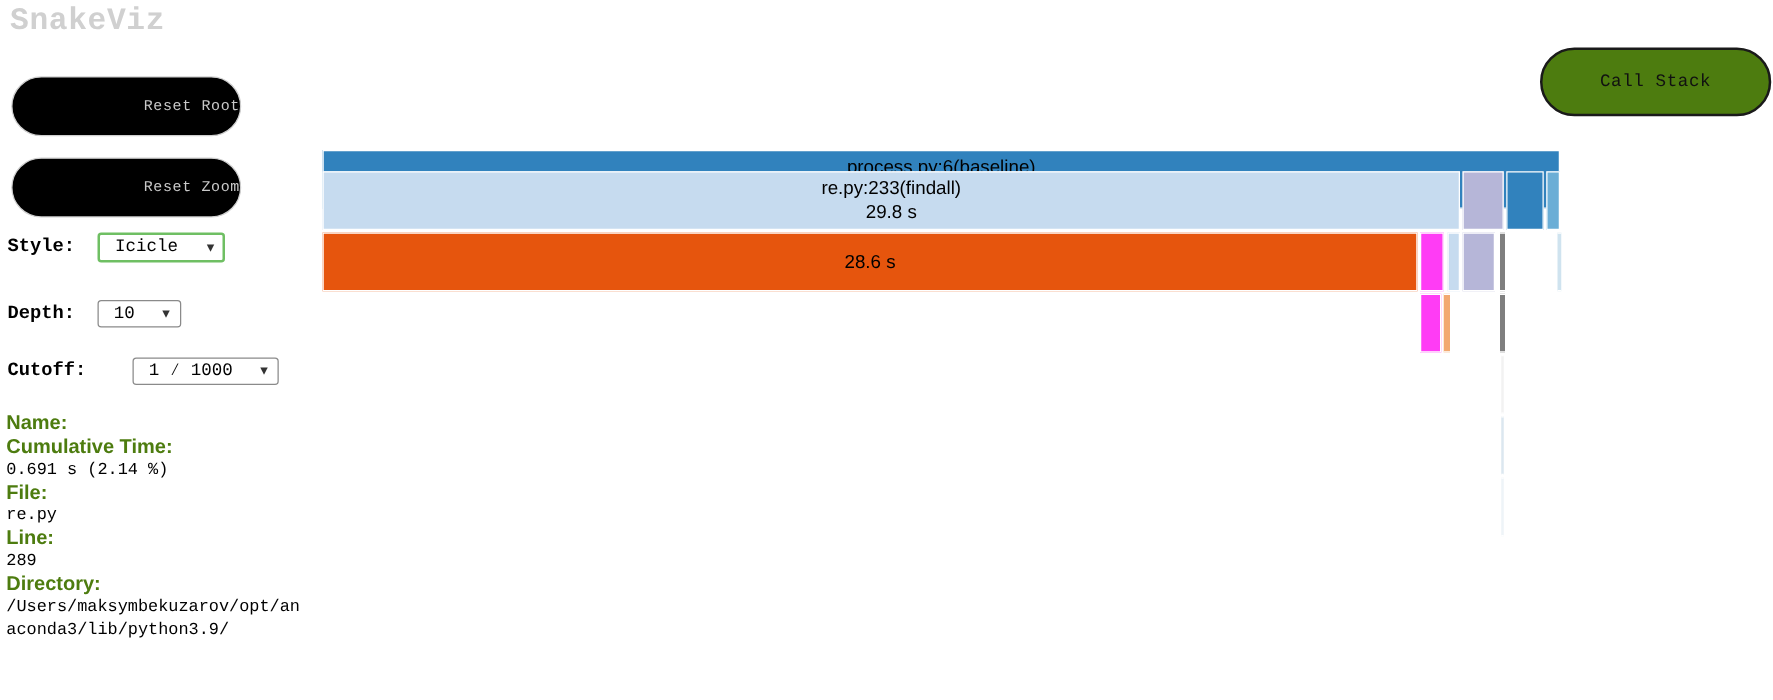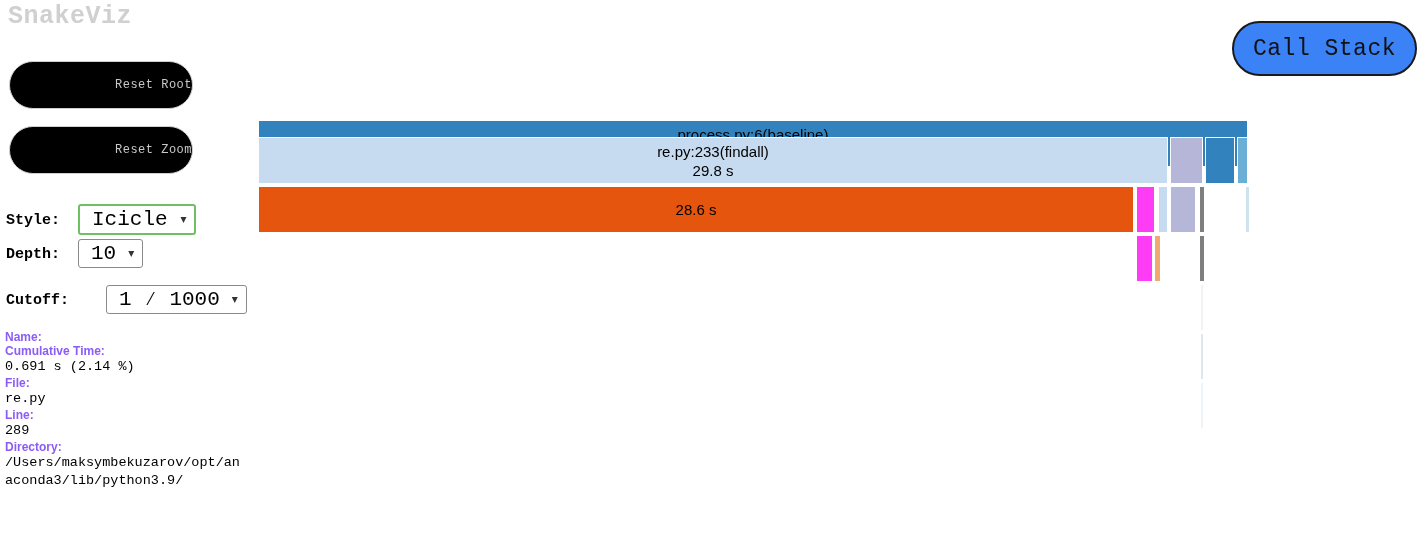--- a/index.html
+++ b/index.html
@@ -16,26 +16,26 @@
   #snakeviz-title {
     position: absolute; left: 8px; top: 2px;
     font-family: "Liberation Mono", monospace;
     font-size: 25px; font-weight: bold;
     color: #d0d0d0; letter-spacing: 0.5px;
     white-space: nowrap;
   }
 
   
   #call-stack-button {
-    position: absolute; left: 1232px; top: 21px;
+    position: absolute; left: 1232px; top: 38px;
     width: 185px; height: 55px;
     border: 2px solid #1a1a1a; border-radius: 28px;
-    background: #3b82f6; color: #111;
-    font-family: "Liberation Mono", monospace;
-    font-size: 23px;
+    background: #4d7c0f; color: #111;
+    font-family: "Liberation Mono", monospace;
+    font-size: 14px;
     display: flex; align-items: center; justify-content: center;
     cursor: pointer; letter-spacing: 0.5px;
   }
 
   
   .reset-btn {
     position: absolute; left: 9px;
     width: 184px; height: 48px;
     border: 1.6px solid #cfcfcf; border-radius: 26px;
     background: #000000; color: #c9c9c9;
@@ -49,50 +49,50 @@
 
   
   .ctrl-row { position: absolute; display: flex; align-items: center; }
   .ctrl-label {
     font-family: "Liberation Mono", monospace;
     font-size: 15px; font-weight: bold; color: #000;
     width: 72px; flex: 0 0 auto;
   }
   .ctrl-select {
     font-family: "Liberation Mono", monospace;
-    font-size: 21px; color: #000;
+    font-size: 14px; color: #000;
     background: #ffffff;
     border: 1.6px solid #8a8a8a;
     border-radius: 3px;
-    padding: 2px 26px 2px 12px;
+    padding: 2px 36px 2px 12px;
     appearance: none; -webkit-appearance: none;
     cursor: pointer; line-height: 1.25;
   }
   .select-wrap { position: relative; display: inline-block; }
   .select-wrap .chev {
     position: absolute; right: 9px; top: 50%;
     transform: translateY(-55%);
     pointer-events: none; color: #333; font-size: 12px;
     font-family: "Liberation Sans", sans-serif;
   }
-  #style-row { left: 6px; top: 207px; justify-content: center; }
+  #style-row { left: 6px; top: 188px; justify-content: center; }
   #style-select { border: 2.5px solid #6fbf63; min-width: 155px; }
   #depth-row { left: 6px; top: 241px; }
   #depth-select { min-width: 75px; }
   #cutoff-row { left: 6px; top: 287px; gap: 28px; }
   #cutoff-select { min-width: 155px; }
 
   
   #info-panel {
     position: absolute; left: 5px; top: 330px;
     width: 242px;
   }
   .info-key {
     font-family: "Liberation Sans", sans-serif;
-    font-size: 12px; font-weight: bold; color: #8b5cf6;
+    font-size: 16px; font-weight: bold; color: #4d7c0f;
     line-height: 1.18;
   }
   .info-val {
     font-family: "Liberation Mono", monospace;
     font-size: 13.5px; color: #000;
     line-height: 1.32;
     word-break: break-all; white-space: pre-wrap;
   }
 
   

